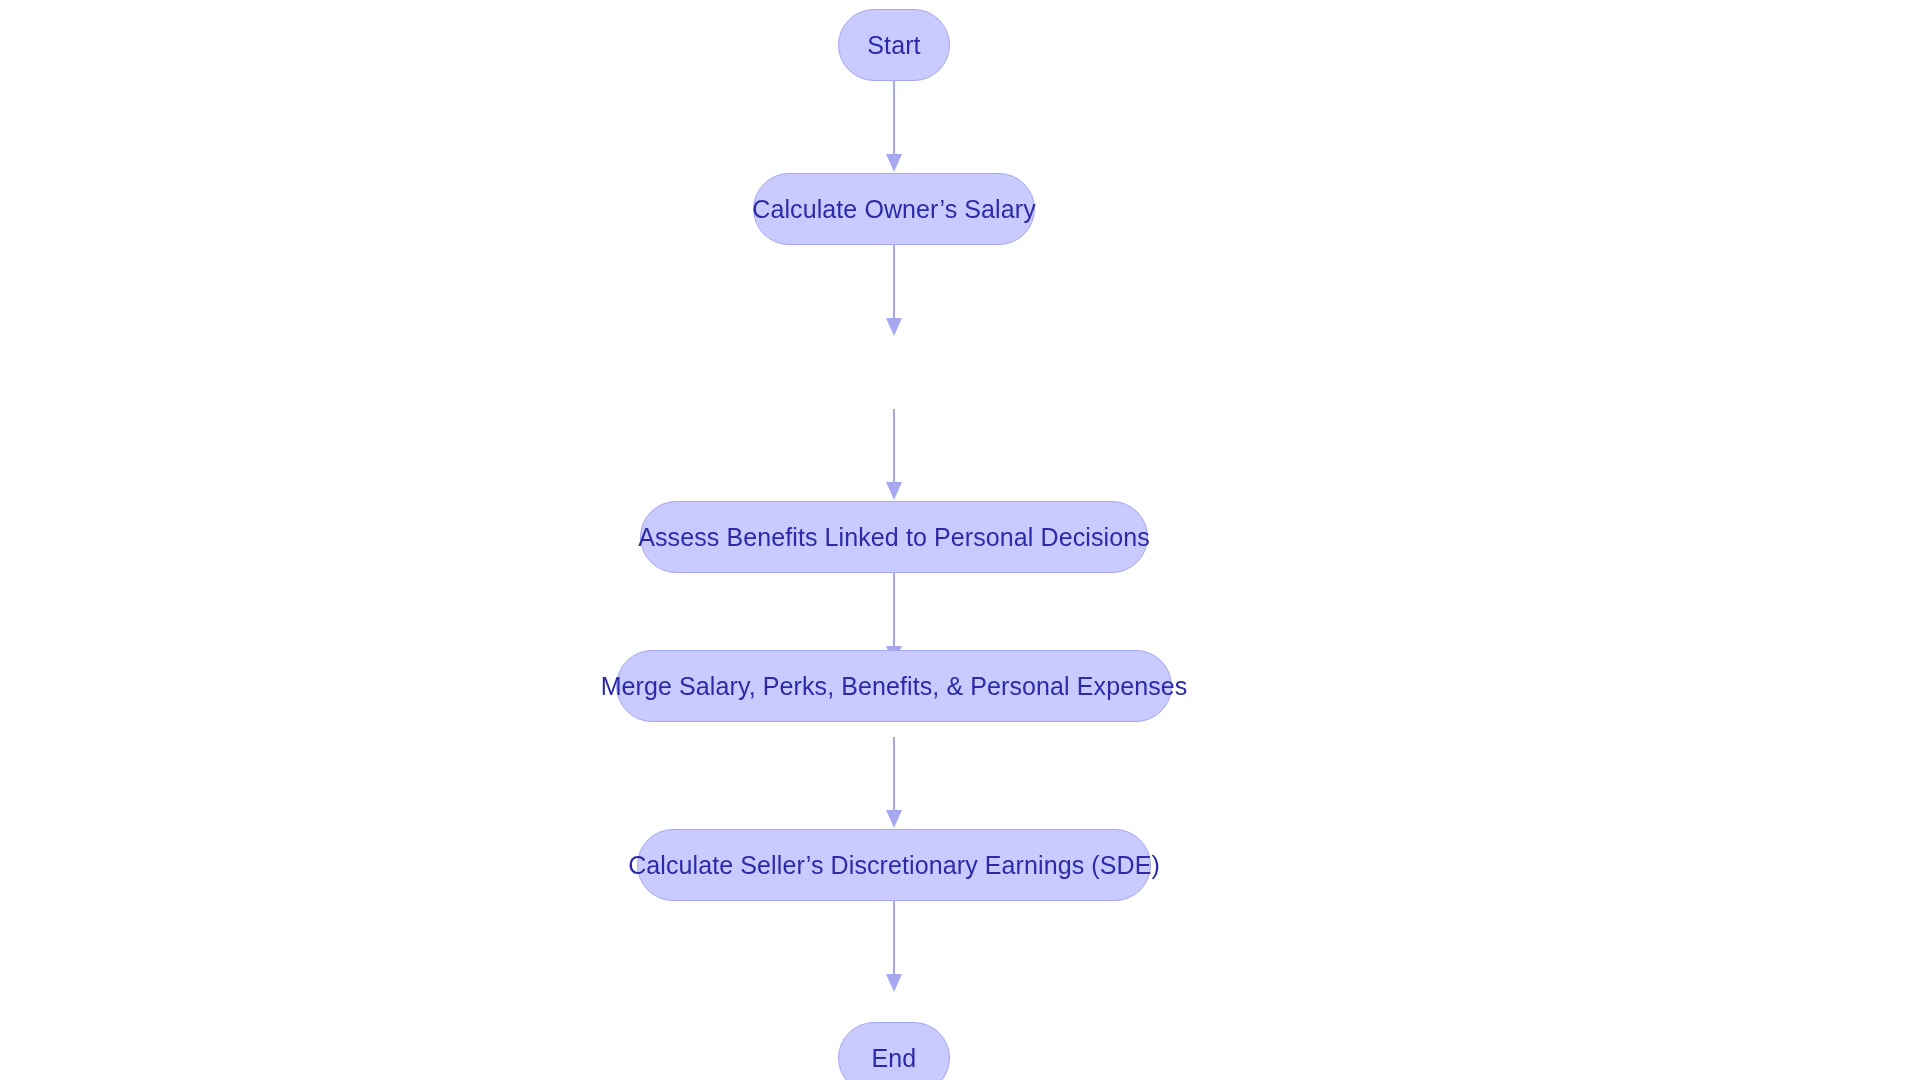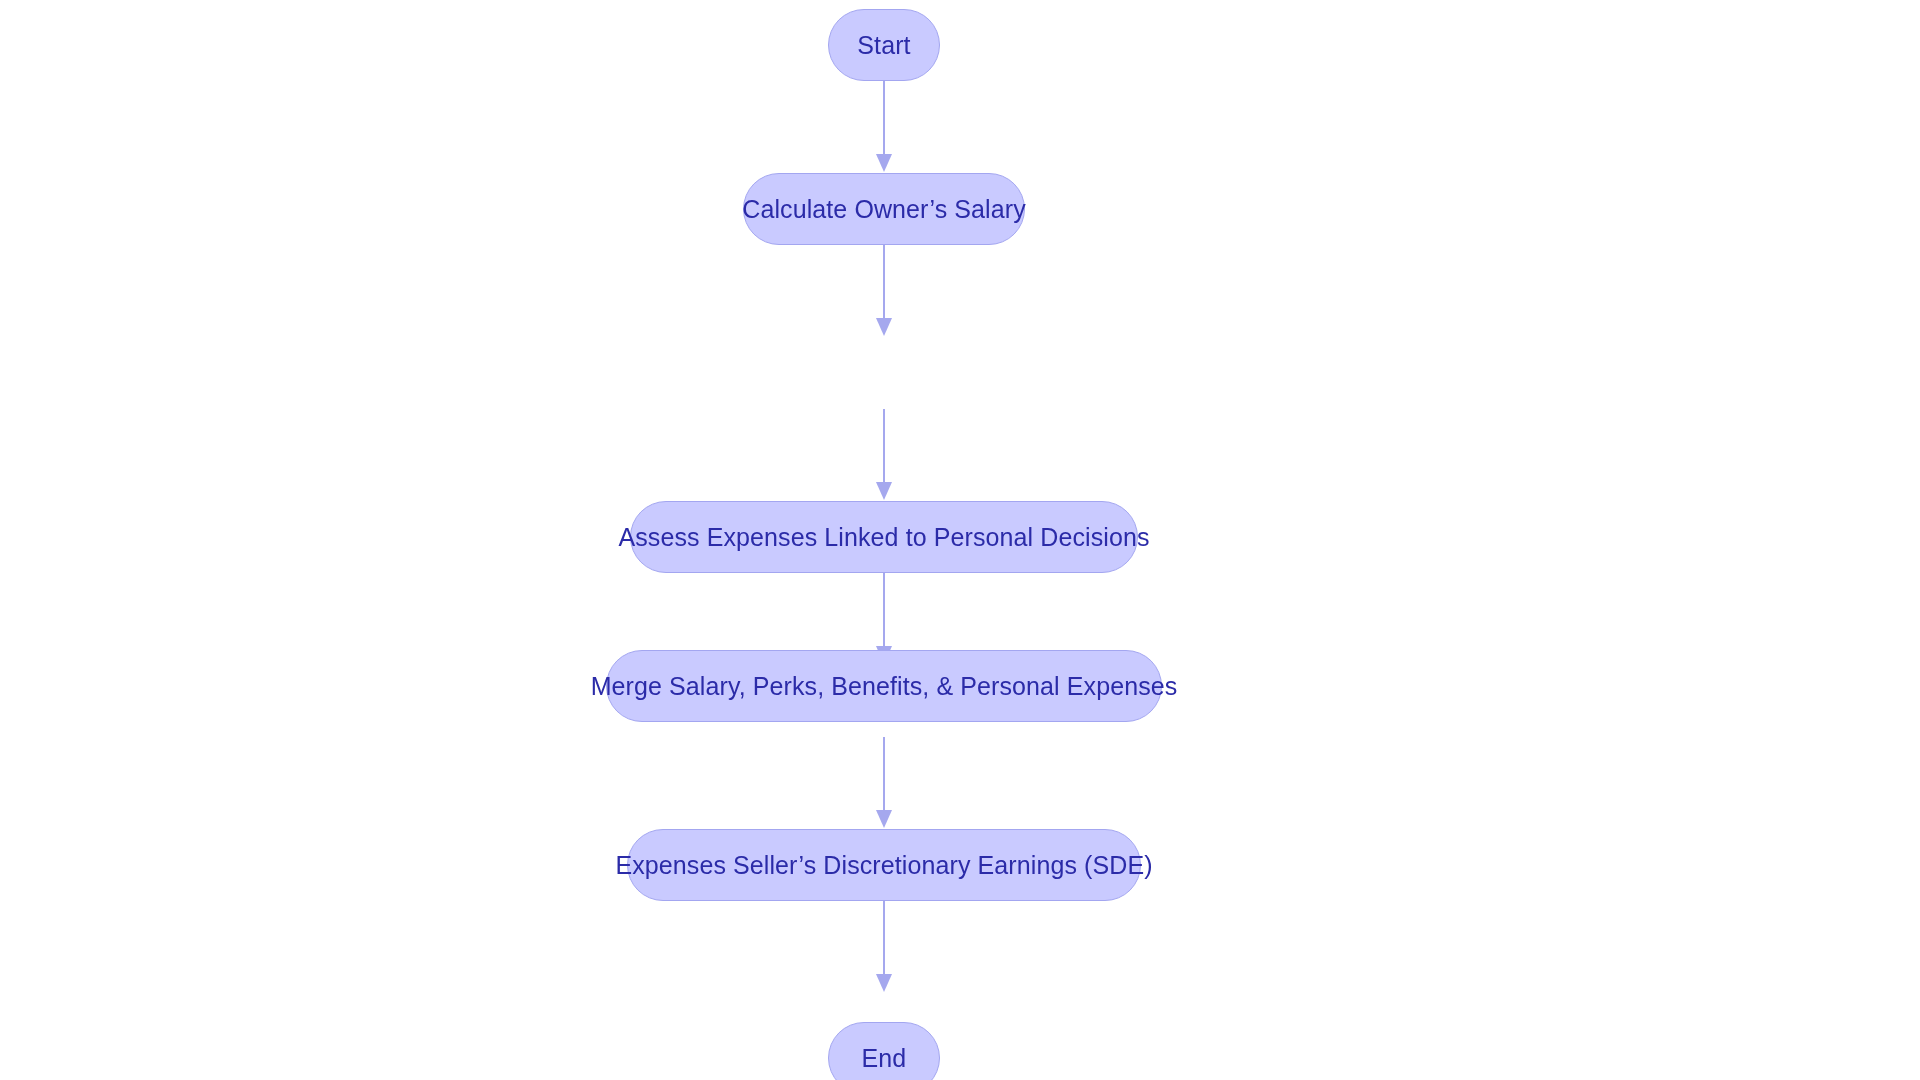--- a/index.html
+++ b/index.html
@@ -11,20 +11,21 @@
     width: 1920px;
     height: 1080px;
     overflow: hidden;
     font-family: "Liberation Sans", sans-serif;
   }
   #flowchart {
     position: relative;
     width: 1768px;
     height: 1080px;
     background: #ffffff;
+    padding-left: 20px;
   }
   .node {
     position: absolute;
     left: 50%;
     transform: translateX(-50%);
     height: 72px;
     box-sizing: border-box;
     display: flex;
     align-items: center;
     justify-content: center;
@@ -109,28 +110,28 @@
   <div class="node terminal" style="top:9px;width:112px;">
     <span class="node-label">Start</span>
   </div>
 
   <div class="node" style="top:173px;width:282px;">
     <span class="node-label">Calculate Owner’s Salary</span>
   </div>
 
 
   <div class="node" style="top:501px;width:508px;">
-    <span class="node-label">Assess Expenses Linked to Personal Decisions</span>
+    <span class="node-label">Assess Benefits Linked to Personal Decisions</span>
   </div>
 
   <div class="node" style="top:650px;width:556px;">
     <span class="node-label">Merge Salary, Perks, Benefits, &amp; Personal Expenses</span>
   </div>
 
   <div class="node" style="top:829px;width:514px;">
-    <span class="node-label">Expenses Seller’s Discretionary Earnings (SDE)</span>
+    <span class="node-label">Calculate Seller’s Discretionary Earnings (SDE)</span>
   </div>
 
   <div class="node terminal" style="top:1022px;width:112px;">
     <span class="node-label">End</span>
   </div>
 
 </div>
 
 </body></html>

